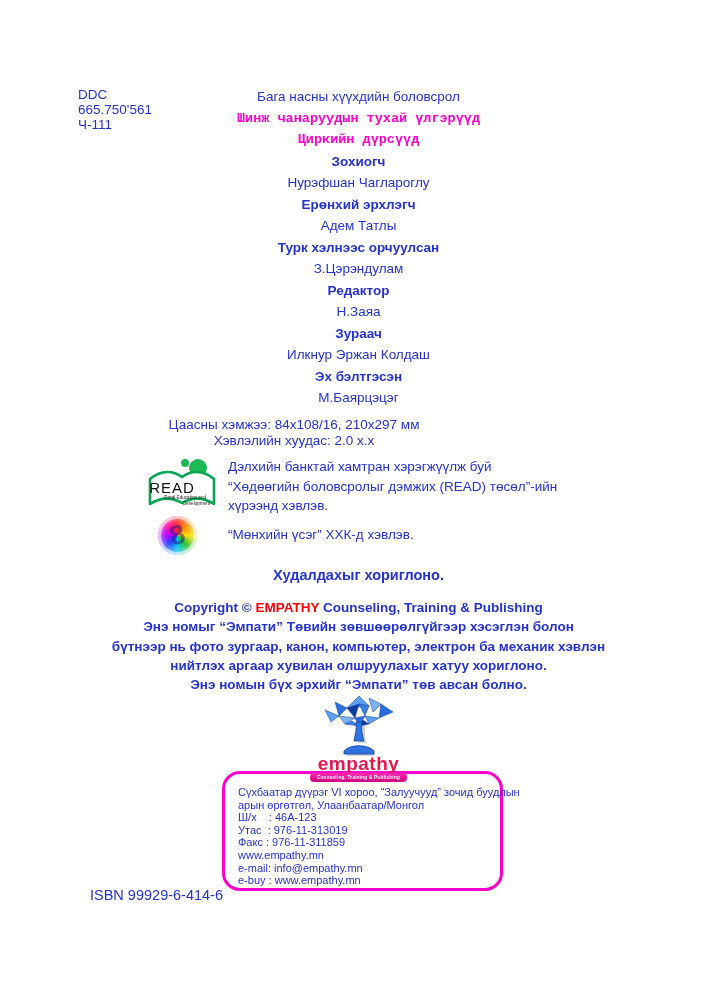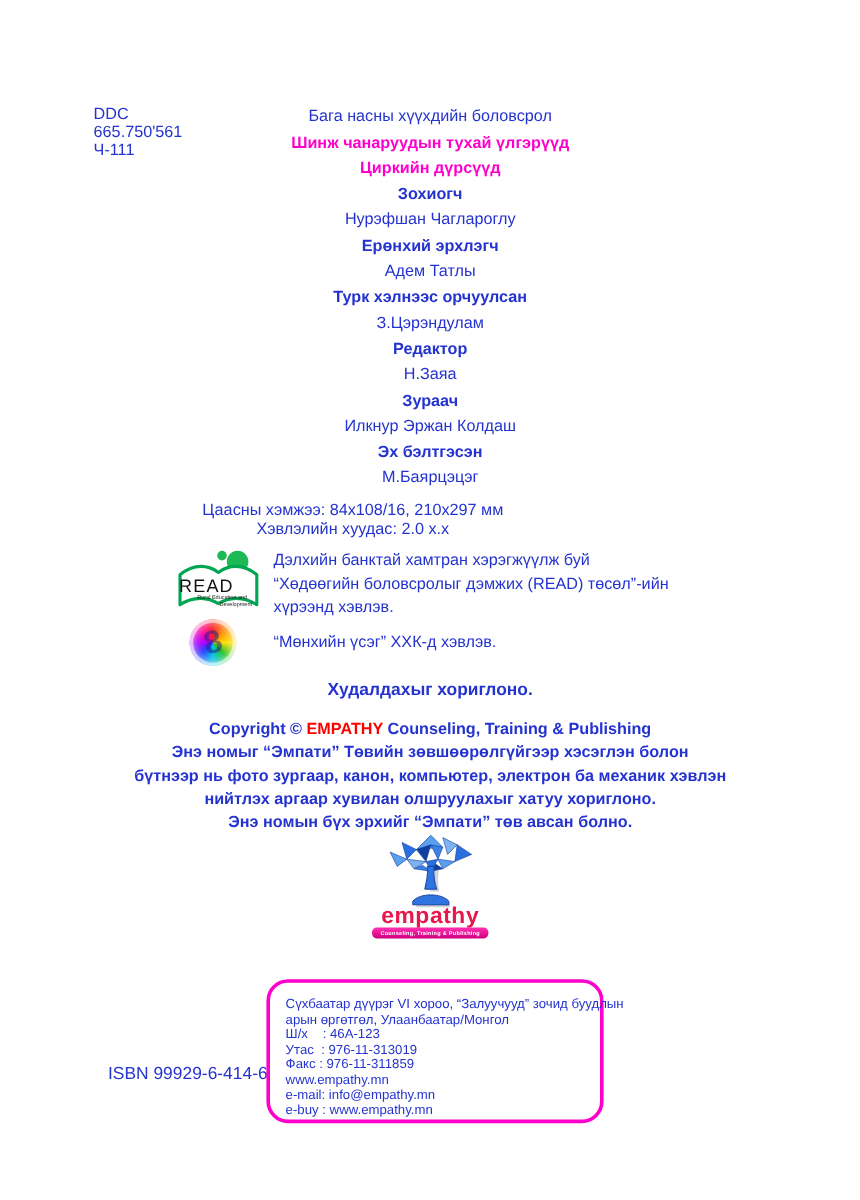--- a/index.html
+++ b/index.html
@@ -2,21 +2,21 @@
 <html><head>
 <meta charset="utf-8">
 <style>
   html,body { margin:0; padding:0; background:#ffffff; }
   .page {
     position:relative; width:717px; height:1000px; background:#ffffff;
     font-family:"Liberation Sans", sans-serif; overflow:hidden;
     margin:0 auto;
   }
   .bold { font-weight:bold; }
-  .magenta { color:#ff00cc; }
+  .magenta { color:#ff00cc;font-family:Liberation Mono, monospace; }
 
   .ddc {
     position:absolute; left:78px; top:88px;
     font-size:13.5px; line-height:14.8px; color:#2433d0;
   }
 
   .center-col {
     position:absolute; left:0; top:86px; width:717px;
     text-align:center; font-size:13.5px; color:#2433d0;
   }
@@ -71,21 +71,21 @@
   .empathy-banner {
     margin-top:2px; background:linear-gradient(180deg,#ff2fb0,#cf0080);
     border-radius:4px; padding:2px 7px 2px 7px;
     font-size:4.6px; font-weight:bold; color:#ffffff; letter-spacing:0.25px;
     line-height:5px; white-space:nowrap;
   }
 
   .contact-box {
     position:absolute; left:222px; top:771px; width:281px; height:120px;
     box-sizing:border-box; border:3px solid #ff00cc; border-radius:18px;
-    background:#ffffff; padding:12px 0 0 13px; z-index:1;margin-top:45px;
+    background:#ffffff; padding:12px 0 0 13px; z-index:1;
   }
   .contact-box .bline {
     font-size:11px; line-height:12.6px; color:#2433d0; white-space:pre;
   }
 
   .isbn {
     position:absolute; left:90px; top:887px;
     font-size:14.5px; color:#2433d0;text-align:right;
   }
 </style>

